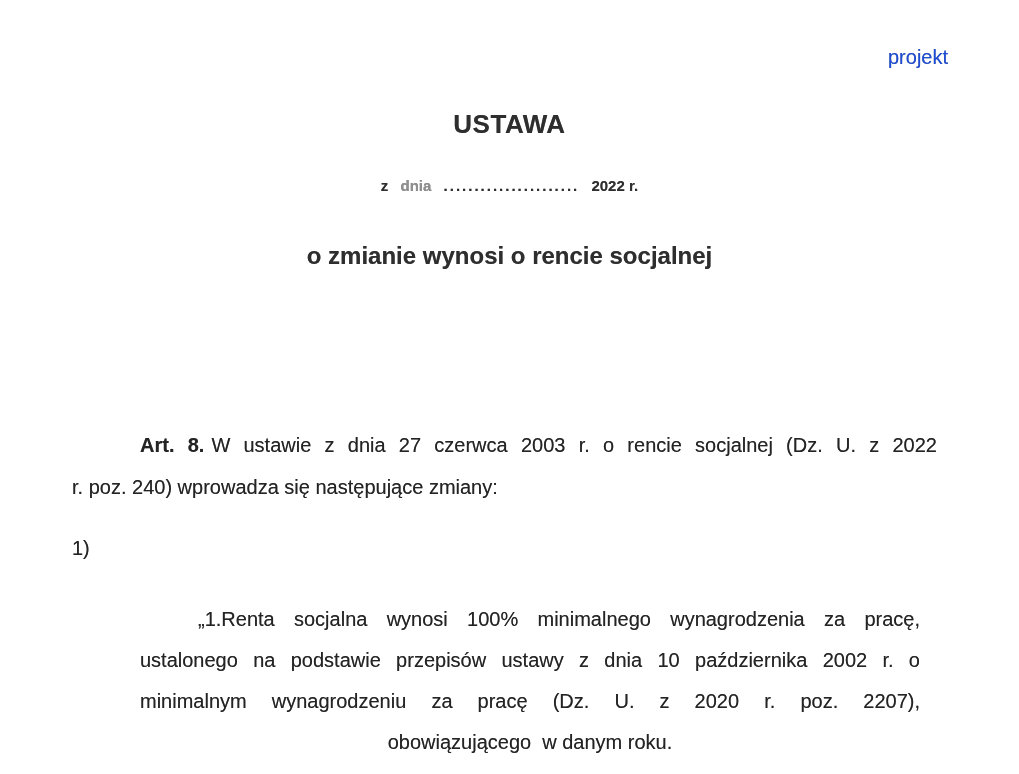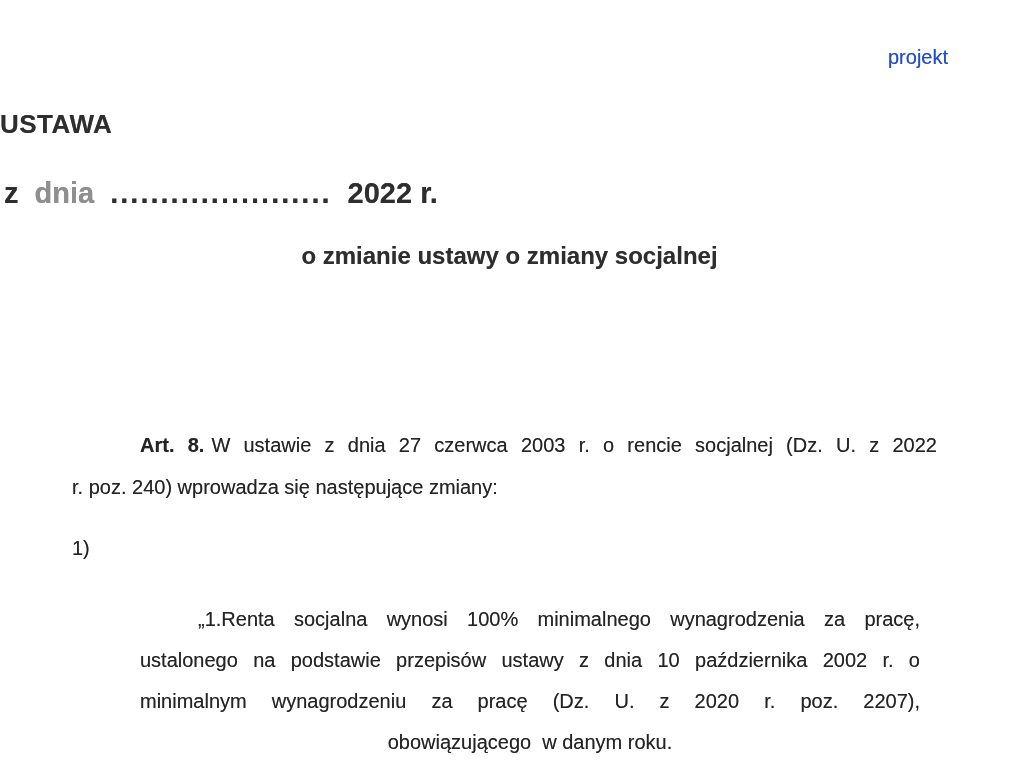--- a/index.html
+++ b/index.html
@@ -29,34 +29,34 @@
     font-size: 20px;
     font-weight: 400;
     color: #1d4ed8;
   }
 
   .doc-title {
     position: absolute;
     top: 109px;
     left: 0;
     width: 100%;
-    text-align: left;
+    text-align: center;
     font-size: 26px;
     font-weight: 700;
     letter-spacing: 0.5px;
     color: #2e2e2e;
   }
 
   .date-line {
     position: absolute;
     top: 177px;
     left: 0;
     width: 100%;
-    text-align: left;
-    font-size: 29px;
+    text-align: center;
+    font-size: 15px;
     font-weight: 700;
     color: #2e2e2e;
   }
   .date-line .part { margin: 0 4px; }
   .date-line .word-dnia {
     color: #8f8f8f;
     font-weight: 600;
   }
   .date-line .dots {
     letter-spacing: 2px;
@@ -135,21 +135,21 @@
 
   <div class="doc-title">USTAWA</div>
 
   <div class="date-line">
     <span class="part prefix">z</span>
     <span class="part word-dnia">dnia</span>
     <span class="part dots">......................</span>
     <span class="part year">2022 r.</span>
   </div>
 
-  <div class="doc-subtitle">o zmianie ustawy o zmiany socjalnej</div>
+  <div class="doc-subtitle">o zmianie wynosi o rencie socjalnej</div>
 
   <div class="article body-text">
     <div class="line-full line1">
       <span class="art-label">Art. 8.</span><span>W ustawie z dnia 27 czerwca 2003 r. o rencie socjalnej (Dz. U. z 2022</span>
     </div>
     <div class="line-last">r. poz. 240) wprowadza się następujące zmiany:</div>
   </div>
 
   <div class="list-item body-text">
     <span class="num">1)</span>

